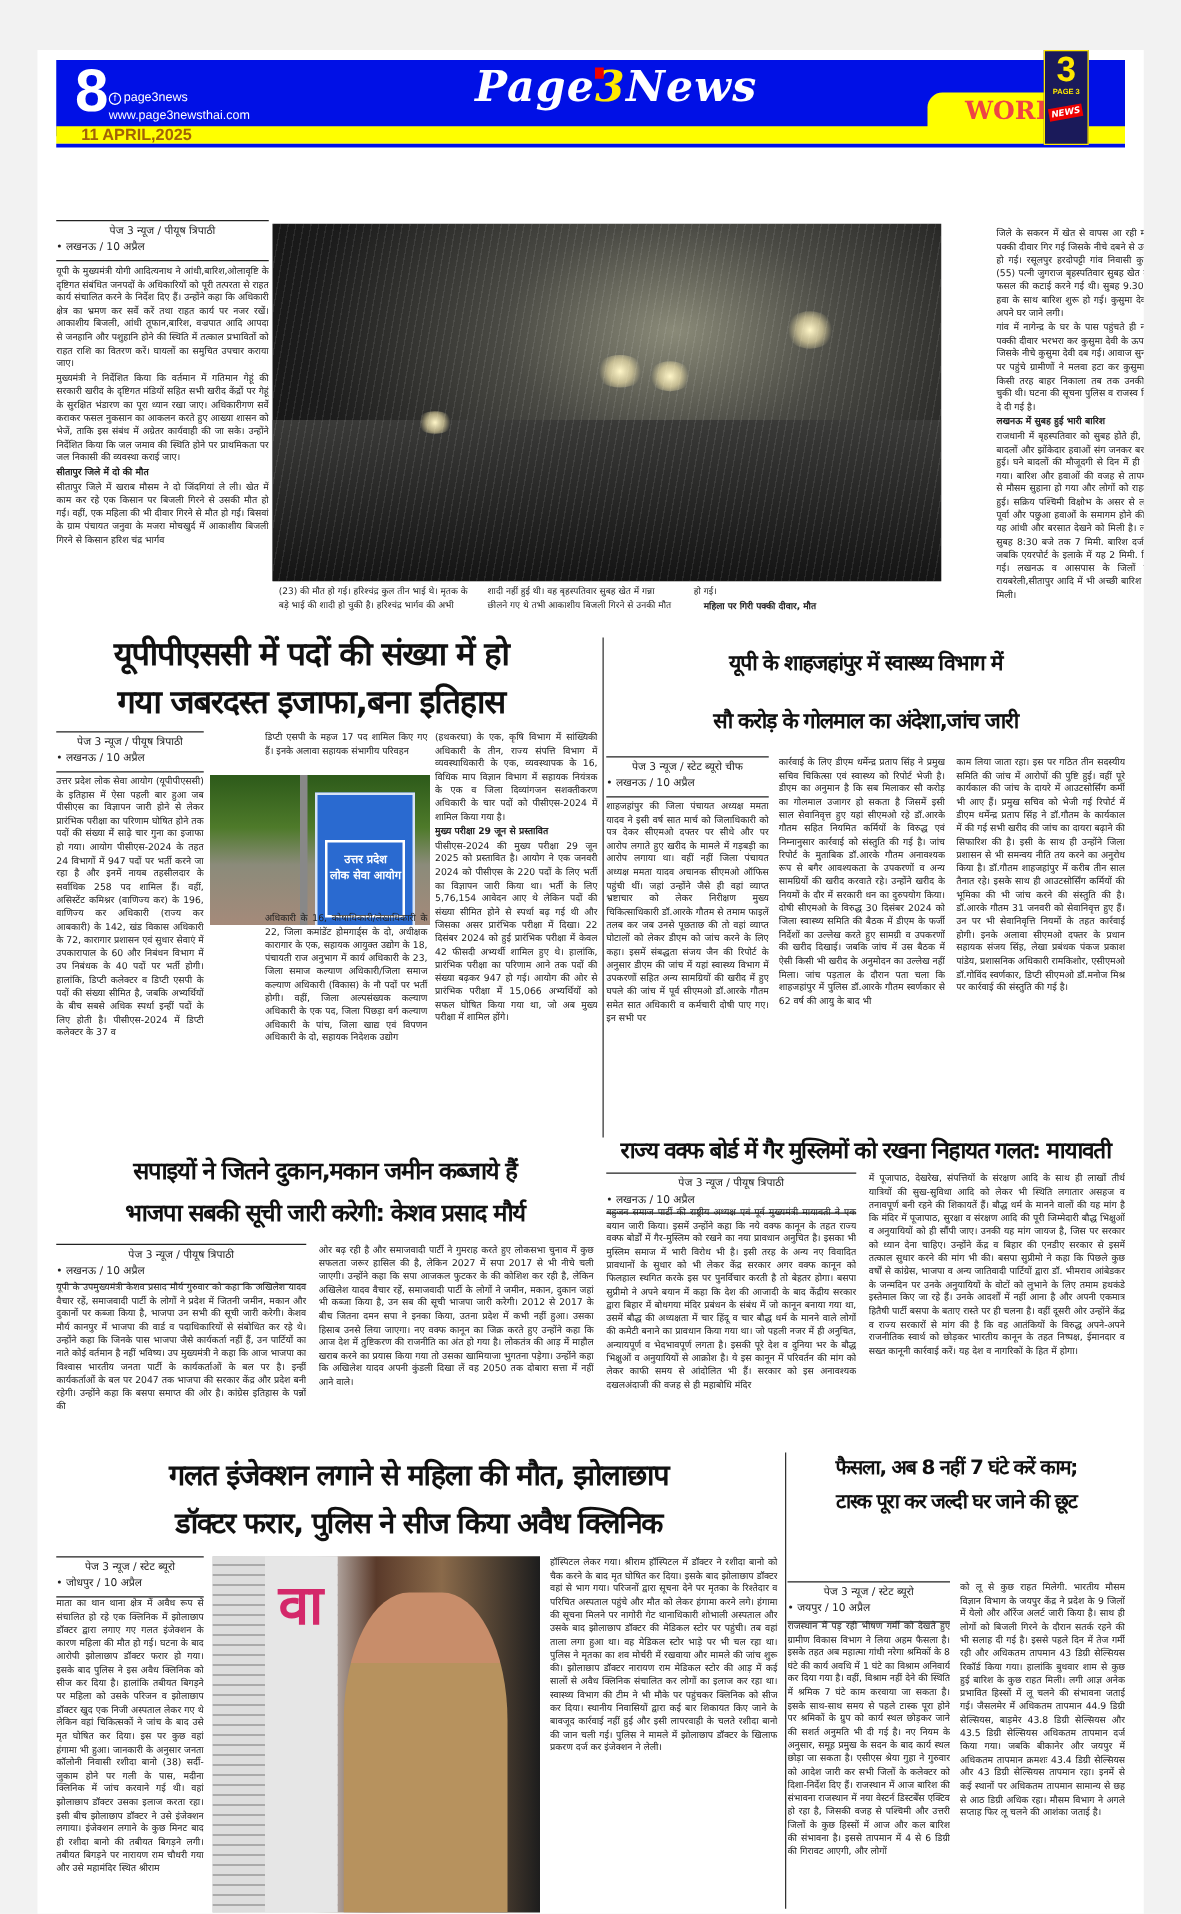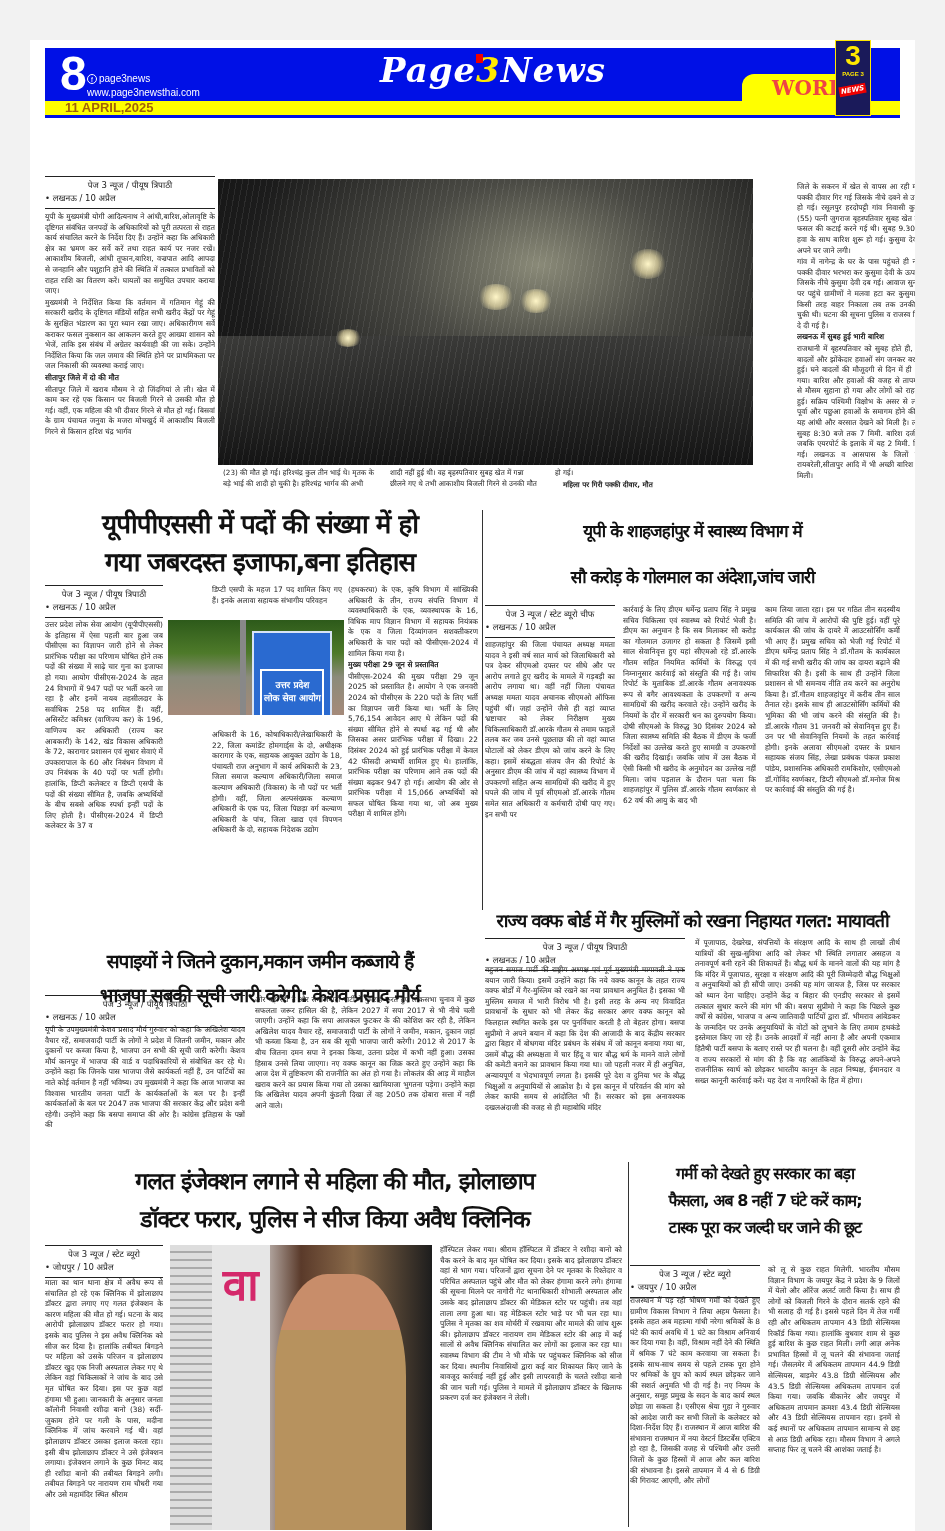--- a/index.html
+++ b/index.html
@@ -106,31 +106,31 @@
   <div class="caption" style="left:525px; top:428px; width:150px;">हो गई।</div>
   <div class="caption" style="left:533px; top:440px; width:190px; font-weight:bold;">महिला पर गिरी पक्की दीवार, मौत</div>
 
   <div class="col" style="left:727px; top:142px; width:143px; height:330px;margin-left:40px;">
     <p>जिले के सकरन में खेत से वापस आ रही महिला पर पक्की दीवार गिर गई जिसके नीचे दबने से उसकी मौत हो गई। रसूलपुर हरदोपट्टी गांव निवासी कुसुमा देवी (55) पत्नी जुगराज बृहस्पतिवार सुबह खेत में गेहूं की फसल की कटाई करने गई थी। सुबह 9.30 बजे तेज हवा के साथ बारिश शुरू हो गई। कुसुमा देवी खेत से अपने घर जाने लगी।</p>
     <p>गांव में नागेन्द्र के घर के पास पहुंचते ही नागेन्द्र की पक्की दीवार भरभरा कर कुसुमा देवी के ऊपर गिर गई जिसके नीचे कुसुमा देवी दब गई। आवाज सुनकर मौके पर पहुंचे ग्रामीणों ने मलवा हटा कर कुसुमा देवी को किसी तरह बाहर निकाला तब तक उनकी मौत हो चुकी थी। घटना की सूचना पुलिस व राजस्व विभाग को दे दी गई है।</p>
     <p class="sub">लखनऊ में सुबह हुई भारी बारिश</p>
     <p>राजधानी में बृहस्पतिवार को सुबह होते ही, घने काले बादलों और झोंकेदार हवाओं संग जनकर बरसात शुरू हुई। घने बादलों की मौजूदगी से दिन में ही अंधेरा छा गया। बारिश और हवाओं की वजह से तापमान गिरने से मौसम सुहाना हो गया और लोगों को राहत महसूस हुई। सक्रिय पश्चिमी विक्षोभ के असर से लखनऊ में पूर्वा और पछुआ हवाओं के समागम होने की वजह से यह आंधी और बरसात देखने को मिली है। लखनऊ में सुबह 8:30 बजे तक 7 मिमी. बारिश दर्ज की गई। जबकि एयरपोर्ट के इलाके में यह 2 मिमी. रिकॉर्ड की गई। लखनऊ व आसपास के जिलों बाराबंकी, रायबरेली,सीतापुर आदि में भी अच्छी बारिश देखने को मिली।</p>
   </div>
 
-  <div class="hl" style="left:15px; top:465px; width:430px; font-size:26px; line-height:38px;">
+  <div class="hl" style="left:4px; top:465px; width:430px; font-size:26px; line-height:38px;">
     <div>यूपीपीएससी में पदों की संख्या में हो</div>
     <div>गया जबरदस्त इजाफा,बना इतिहास</div>
   </div>
   <div class="byline" style="left:15px; top:545px; width:118px;">
     <div class="rule-top by">पेज 3 न्यूज /  पीयूष त्रिपाठी</div>
     <div class="rule-bot loc">लखनऊ /  10  अप्रैल</div>
   </div>
   <div class="col" style="left:15px; top:580px; width:118px; height:278px;">उत्तर प्रदेश लोक सेवा आयोग (यूपीपीएससी) के इतिहास में ऐसा पहली बार हुआ जब पीसीएस का विज्ञापन जारी होने से लेकर प्रारंभिक परीक्षा का परिणाम घोषित होने तक पदों की संख्या में साढ़े चार गुना का इजाफा हो गया। आयोग पीसीएस-2024 के तहत 24 विभागों में 947 पदों पर भर्ती करने जा रहा है और इनमें नायब तहसीलदार के सर्वाधिक 258 पद शामिल हैं। वहीं, असिस्टेंट कमिश्नर (वाणिज्य कर) के 196, वाणिज्य कर अधिकारी (राज्य कर आबकारी) के 142, खंड विकास अधिकारी के 72, कारागार प्रशासन एवं सुधार सेवाएं में उपकारापाल के 60 और निबंधन विभाग में उप निबंधक के 40 पदों पर भर्ती होगी। हालांकि, डिप्टी कलेक्टर व डिप्टी एसपी के पदों की संख्या सीमित है, जबकि अभ्यर्थियों के बीच सबसे अधिक स्पर्धा इन्हीं पदों के लिए होती है। पीसीएस-2024 में डिप्टी कलेक्टर के 37 व</div>
   <div class="col" style="left:182px; top:545px; width:130px; height:25px;">डिप्टी एसपी के महज 17 पद शामिल किए गए हैं। इनके अलावा सहायक संभागीय परिवहन</div>
-  <div class="photo upsc" style="left:138px; top:580px; width:176px; height:95px;">
+  <div class="photo upsc" style="left:138px; top:580px; width:176px; height:120px;">
     <div class="pole" style="left:72px;"></div>
     <div class="sign">
       <div class="inner">
         <div>उत्तर प्रदेश</div>
         <div>लोक सेवा आयोग</div>
       </div>
     </div>
   </div>
   <div class="col" style="left:182px; top:690px; width:130px; height:170px;">अधिकारी के 16, कोषाधिकारी/लेखाधिकारी के 22, जिला कमांडेंट होमगार्ड्स के दो, अधीक्षक कारागार के एक, सहायक आयुक्त उद्योग के 18, पंचायती राज अनुभाग में कार्य अधिकारी के 23, जिला समाज कल्याण अधिकारी/जिला समाज कल्याण अधिकारी (विकास) के नौ पदों पर भर्ती होगी। वहीं, जिला अल्पसंख्यक कल्याण अधिकारी के एक पद, जिला पिछड़ा वर्ग कल्याण अधिकारी के पांच, जिला खाद्य एवं विपणन अधिकारी के दो, सहायक निदेशक उद्योग</div>
   <div class="col" style="left:318px; top:545px; width:130px; height:315px;">
@@ -154,21 +154,21 @@
   <div class="col" style="left:735px; top:565px; width:135px; height:295px;">काम लिया जाता रहा। इस पर गठित तीन सदस्यीय समिति की जांच में आरोपों की पुष्टि हुई। वहीं पूरे कार्यकाल की जांच के दायरे में आउटसोर्सिंग कर्मी भी आए हैं। प्रमुख सचिव को भेजी गई रिपोर्ट में डीएम धर्मेन्द्र प्रताप सिंह ने डॉ.गौतम के कार्यकाल में की गई सभी खरीद की जांच का दायरा बढ़ाने की सिफारिश की है। इसी के साथ ही उन्होंने जिला प्रशासन से भी समन्वय नीति तय करने का अनुरोध किया है। डॉ.गौतम शाहजहांपुर में करीब तीन साल तैनात रहे। इसके साथ ही आउटसोर्सिंग कर्मियों की भूमिका की भी जांच करने की संस्तुति की है। डॉ.आरके गौतम 31 जनवरी को सेवानिवृत्त हुए हैं। उन पर भी सेवानिवृत्ति नियमों के तहत कार्रवाई होगी। इनके अलावा सीएमओ दफ्तर के प्रधान सहायक संजय सिंह, लेखा प्रबंधक पंकज प्रकाश पांडेय, प्रशासनिक अधिकारी रामकिशोर, एसीएमओ डॉ.गोविंद स्वर्णकार, डिप्टी सीएमओ डॉ.मनोज मिश्र पर कार्रवाई की संस्तुति की गई है।</div>
 
   <div class="hl" style="left:455px; top:866px; width:415px; font-size:18px; line-height:30px;">राज्य वक्फ बोर्ड में गैर मुस्लिमों को रखना निहायत गलत: मायावती</div>
   <div class="byline" style="left:455px; top:898px; width:200px;">
     <div class="rule-top by">पेज 3 न्यूज /  पीयूष त्रिपाठी</div>
     <div class="rule-bot loc">लखनऊ  /  10  अप्रैल</div>
   </div>
   <div class="col" style="left:455px; top:925px; width:200px; height:195px;">बहुजन समाज पार्टी की राष्ट्रीय अध्यक्ष एवं पूर्व मुख्यमंत्री मायावती ने एक बयान जारी किया। इसमें उन्होंने कहा कि नये वक्फ कानून के तहत राज्य वक्फ बोर्डों में गैर-मुस्लिम को रखने का नया प्रावधान अनुचित है। इसका भी मुस्लिम समाज में भारी विरोध भी है। इसी तरह के अन्य नए विवादित प्रावधानों के सुधार को भी लेकर केंद्र सरकार अगर वक्फ कानून को फिलहाल स्थगित करके इस पर पुनर्विचार करती है तो बेहतर होगा। बसपा सुप्रीमो ने अपने बयान में कहा कि देश की आजादी के बाद केंद्रीय सरकार द्वारा बिहार में बोधगया मंदिर प्रबंधन के संबंध में जो कानून बनाया गया था, उसमें बौद्ध की अध्यक्षता में चार हिंदू व चार बौद्ध धर्म के मानने वाले लोगों की कमेटी बनाने का प्रावधान किया गया था। जो पहली नजर में ही अनुचित, अन्यायपूर्ण व भेदभावपूर्ण लगता है। इसकी पूरे देश व दुनिया भर के बौद्ध भिक्षुओं व अनुयायियों से आक्रोश है। ये इस कानून में परिवर्तन की मांग को लेकर काफी समय से आंदोलित भी हैं। सरकार को इस अनावश्यक दखलअंदाजी की वजह से ही महाबोधि मंदिर</div>
   <div class="col" style="left:665px; top:898px; width:205px; height:222px;">में पूजापाठ, देखरेख, संपत्तियों के संरक्षण आदि के साथ ही लाखों तीर्थ यात्रियों की सुख-सुविधा आदि को लेकर भी स्थिति लगातार असहज व तनावपूर्ण बनी रहने की शिकायतें हैं। बौद्ध धर्म के मानने वालों की यह मांग है कि मंदिर में पूजापाठ, सुरक्षा व संरक्षण आदि की पूरी जिम्मेदारी बौद्ध भिक्षुओं व अनुयायियों को ही सौंपी जाए। उनकी यह मांग जायज है, जिस पर सरकार को ध्यान देना चाहिए। उन्होंने केंद्र व बिहार की एनडीए सरकार से इसमें तत्काल सुधार करने की मांग भी की। बसपा सुप्रीमो ने कहा कि पिछले कुछ वर्षों से कांग्रेस, भाजपा व अन्य जातिवादी पार्टियों द्वारा डॉ. भीमराव आंबेडकर के जन्मदिन पर उनके अनुयायियों के वोटों को लुभाने के लिए तमाम हथकंडे इस्तेमाल किए जा रहे हैं। उनके आदर्शों में नहीं आना है और अपनी एकमात्र हितैषी पार्टी बसपा के बताए रास्ते पर ही चलना है। वहीं दूसरी ओर उन्होंने केंद्र व राज्य सरकारों से मांग की है कि वह आतंकियों के विरुद्ध अपने-अपने राजनीतिक स्वार्थ को छोड़कर भारतीय कानून के तहत निष्पक्ष, ईमानदार व सख्त कानूनी कार्रवाई करें। यह देश व नागरिकों के हित में होगा।</div>
 
-  <div class="hl" style="left:15px; top:904px; width:430px; font-size:19px; line-height:34px;">
+  <div class="hl" style="left:15px; top:880px; width:430px; font-size:19px; line-height:34px;">
     <div>सपाइयों ने जितने दुकान,मकान जमीन कब्जाये हैं</div>
     <div>भाजपा सबकी सूची जारी करेगी: केशव प्रसाद मौर्य</div>
   </div>
   <div class="byline" style="left:15px; top:955px; width:200px;">
     <div class="rule-top by">पेज 3 न्यूज /  पीयूष त्रिपाठी</div>
     <div class="rule-bot loc">लखनऊ  /  10  अप्रैल</div>
   </div>
   <div class="col" style="left:15px; top:985px; width:200px; height:130px;">यूपी के उपमुख्यमंत्री केशव प्रसाद मौर्य गुरुवार को कहा कि अखिलेश यादव वैचार रहें, समाजवादी पार्टी के लोगों ने प्रदेश में जितनी जमीन, मकान और दुकानों पर कब्जा किया है, भाजपा उन सभी की सूची जारी करेगी। केशव मौर्य कानपुर में भाजपा की वार्ड व पदाधिकारियों से संबोधित कर रहे थे। उन्होंने कहा कि जिनके पास भाजपा जैसे कार्यकर्ता नहीं हैं, उन पार्टियों का नाते कोई वर्तमान है नहीं भविष्य। उप मुख्यमंत्री ने कहा कि आज भाजपा का विश्वास भारतीय जनता पार्टी के कार्यकर्ताओं के बल पर है। इन्हीं कार्यकर्ताओं के बल पर 2047 तक भाजपा की सरकार केंद्र और प्रदेश बनी रहेगी। उन्होंने कहा कि बसपा समाप्त की ओर है। कांग्रेस इतिहास के पन्नों की</div>
   <div class="col" style="left:225px; top:955px; width:220px; height:160px;">ओर बढ़ रही है और समाजवादी पार्टी ने गुमराह करते हुए लोकसभा चुनाव में कुछ सफलता जरूर हासिल की है, लेकिन 2027 में सपा 2017 से भी नीचे चली जाएगी। उन्होंने कहा कि सपा आजकल फुटकर के की कोशिश कर रही है, लेकिन अखिलेश यादव वैचार रहें, समाजवादी पार्टी के लोगों ने जमीन, मकान, दुकान जहां भी कब्जा किया है, उन सब की सूची भाजपा जारी करेगी। 2012 से 2017 के बीच जितना दमन सपा ने इनका किया, उतना प्रदेश में कभी नहीं हुआ। उसका हिसाब उनसे लिया जाएगा। नए वक्फ कानून का जिक्र करते हुए उन्होंने कहा कि आज देश में तुष्टिकरण की राजनीति का अंत हो गया है। लोकतंत्र की आड़ में माहौल खराब करने का प्रयास किया गया तो उसका खामियाजा भुगतना पड़ेगा। उन्होंने कहा कि अखिलेश यादव अपनी कुंडली दिखा लें वह 2050 तक दोबारा सत्ता में नहीं आने वाले।</div>
 
@@ -184,21 +184,20 @@
   <div class="photo clinic" style="left:140px; top:1205px; width:262px; height:285px;">
     <div class="shutter"></div>
     <div class="pink">वा</div>
     <div class="officer"></div>
   </div>
   <div class="col" style="left:410px; top:1205px; width:182px; height:285px;">हॉस्पिटल लेकर गया। श्रीराम हॉस्पिटल में डॉक्टर ने रशीदा बानो को चैक करने के बाद मृत घोषित कर दिया। इसके बाद झोलाछाप डॉक्टर वहां से भाग गया। परिजनों द्वारा सूचना देने पर मृतका के रिश्तेदार व परिचित अस्पताल पहुंचे और मौत को लेकर हंगामा करने लगे। हंगामा की सूचना मिलने पर नागोरी गेट थानाधिकारी शोभाली अस्पताल और उसके बाद झोलाछाप डॉक्टर की मेडिकल स्टोर पर पहुंची। तब वहां ताला लगा हुआ था। वह मेडिकल स्टोर भाड़े पर भी चल रहा था। पुलिस ने मृतका का शव मोर्चरी में रखवाया और मामले की जांच शुरू की। झोलाछाप डॉक्टर नारायण राम मेडिकल स्टोर की आड़ में कई सालों से अवैध क्लिनिक संचालित कर लोगों का इलाज कर रहा था। स्वास्थ्य विभाग की टीम ने भी मौके पर पहुंचकर क्लिनिक को सीज कर दिया। स्थानीय निवासियों द्वारा कई बार शिकायत किए जाने के बावजूद कार्रवाई नहीं हुई और इसी लापरवाही के चलते रशीदा बानो की जान चली गई। पुलिस ने मामले में झोलाछाप डॉक्टर के खिलाफ प्रकरण दर्ज कर इंजेक्शन ने लेली।</div>
 
   <div class="divider-v" style="left:598px; top:1122px; height:365px;"></div>
 
   <div class="hl" style="left:600px; top:1120px; width:270px; font-size:16px; line-height:27px;">
-    <div>गर्मी को देखते हुए सरकार का बड़ा</div>
     <div>फैसला, अब 8 नहीं 7 घंटे करें काम;</div>
     <div>टास्क पूरा कर जल्दी घर जाने की छूट</div>
   </div>
   <div class="byline" style="left:600px; top:1225px; width:130px;">
     <div class="rule-top by">पेज 3 न्यूज /  स्टेट ब्यूरो</div>
     <div class="rule-bot loc">जयपुर  /  10  अप्रैल</div>
   </div>
   <div class="col" style="left:600px; top:1256px; width:130px; height:232px;">राजस्थान में पड़ रही भीषण गर्मी को देखते हुए ग्रामीण विकास विभाग ने लिया अहम फैसला है। इसके तहत अब महात्मा गांधी नरेगा श्रमिकों के 8 घंटे की कार्य अवधि में 1 घंटे का विश्राम अनिवार्य कर दिया गया है। वहीं, विश्राम नहीं देने की स्थिति में श्रमिक 7 घंटे काम करवाया जा सकता है। इसके साथ-साथ समय से पहले टास्क पूरा होने पर श्रमिकों के ग्रुप को कार्य स्थल छोड़कर जाने की सशर्त अनुमति भी दी गई है। नए नियम के अनुसार, समूह प्रमुख के सदन के बाद कार्य स्थल छोड़ा जा सकता है। एसीएस श्रेया गुहा ने गुरुवार को आदेश जारी कर सभी जिलों के कलेक्टर को दिशा-निर्देश दिए हैं। राजस्थान में आज बारिश की संभावना राजस्थान में नया वेस्टर्न डिस्टर्बेंस एक्टिव हो रहा है, जिसकी वजह से पश्चिमी और उत्तरी जिलों के कुछ हिस्सों में आज और कल बारिश की संभावना है। इससे तापमान में 4 से 6 डिग्री की गिरावट आएगी, और लोगों</div>
   <div class="col" style="left:738px; top:1225px; width:132px; height:263px;">को लू से कुछ राहत मिलेगी. भारतीय मौसम विज्ञान विभाग के जयपुर केंद्र ने प्रदेश के 9 जिलों में येलो और ऑरेंज अलर्ट जारी किया है। साथ ही लोगों को बिजली गिरने के दौरान सतर्क रहने की भी सलाह दी गई है। इससे पहले दिन में तेज गर्मी रही और अधिकतम तापमान 43 डिग्री सेल्सियस रिकॉर्ड किया गया। हालांकि बुधवार शाम से कुछ हुई बारिश के कुछ राहत मिली। लगी आज्ञ अनेक प्रभावित हिस्सों में लू चलने की संभावना जताई गई। जैसलमेर में अधिकतम तापमान 44.9 डिग्री सेल्सियस, बाड़मेर 43.8 डिग्री सेल्सियस और 43.5 डिग्री सेल्सियस अधिकतम तापमान दर्ज किया गया। जबकि बीकानेर और जयपुर में अधिकतम तापमान क्रमशः 43.4 डिग्री सेल्सियस और 43 डिग्री सेल्सियस तापमान रहा। इनमें से कई स्थानों पर अधिकतम तापमान सामान्य से छह से आठ डिग्री अधिक रहा। मौसम विभाग ने अगले सप्ताह फिर लू चलने की आशंका जताई है।</div>
 

